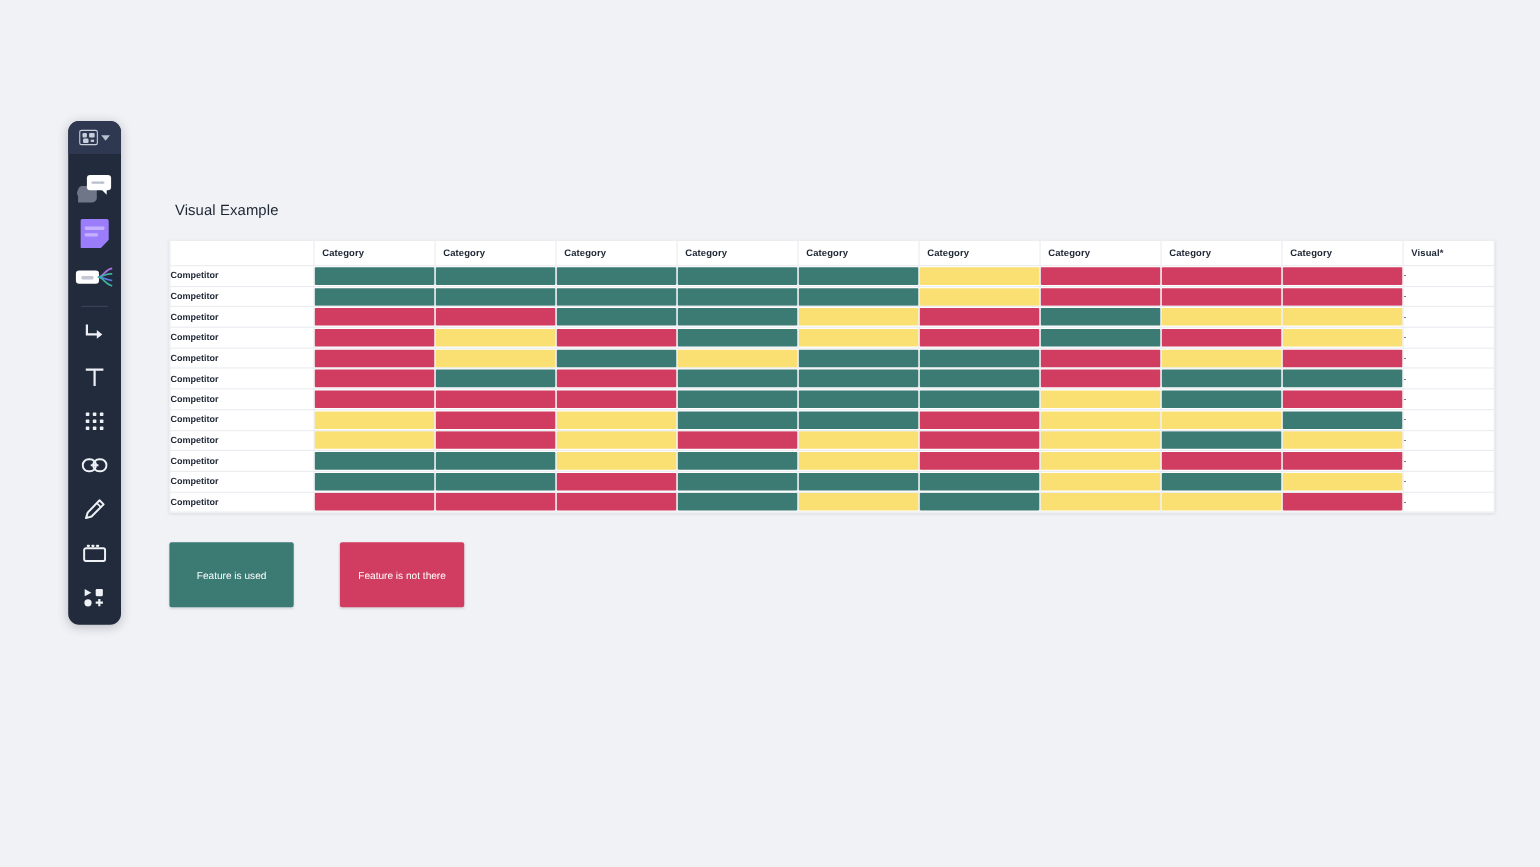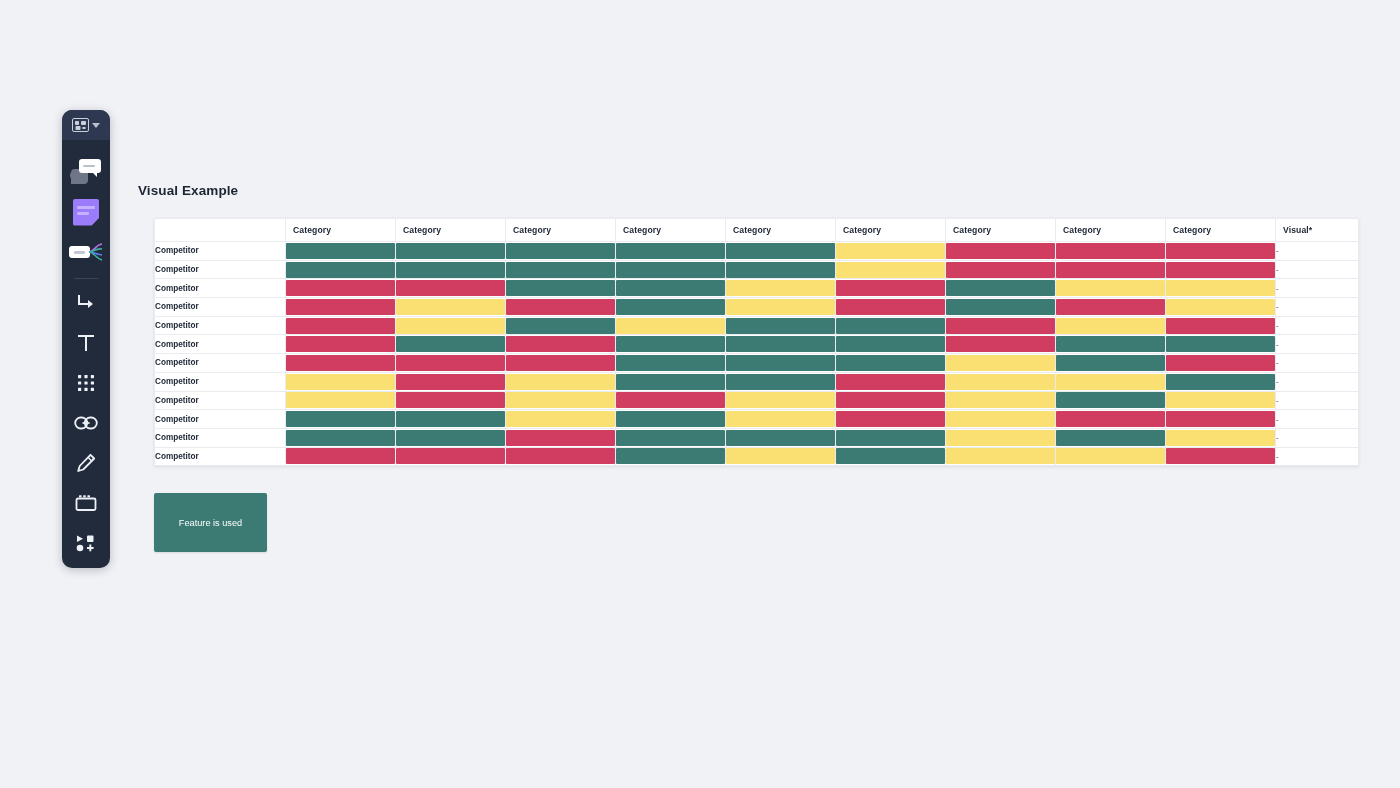--- a/index.html
+++ b/index.html
@@ -128,23 +128,23 @@
   .ic-mindmap .node::after{
     content:"";position:absolute;left:5px;top:4.5px;width:11px;height:3px;background:#c3c8d2;border-radius:1px;
   }
   .ic-mindmap svg { position:absolute; right:-1px; top:-1px; }
 
   .tb-glyph { display:block; }
 
   
   .title {
     position: absolute;
-    left: 138px; top: 183px;
+    left: 159px; top: 183px;
     font-size: 13.5px;
-    font-weight: bold;
+    font-weight: normal;
     color: #1c2533;
     letter-spacing: .1px;
   }
 
   .tablewrap {
     position: absolute;
     left: 154px; top: 218px;
     width: 1204px;
   }
   table.matrix {
@@ -733,15 +733,16 @@
               <span class="swatch" style="background: rgb(209, 61, 97);"></span>
             </td>
             <td class="total">-</td>
           </tr>
         </tbody>
     </table>
   </div>
 
   <div class="legend" id="legend">
       <div class="legend-box there">Feature is used</div>
+      <div class="legend-box notthere">Feature is not there</div>
     </div>
 
 </div>
 
 </body></html>

